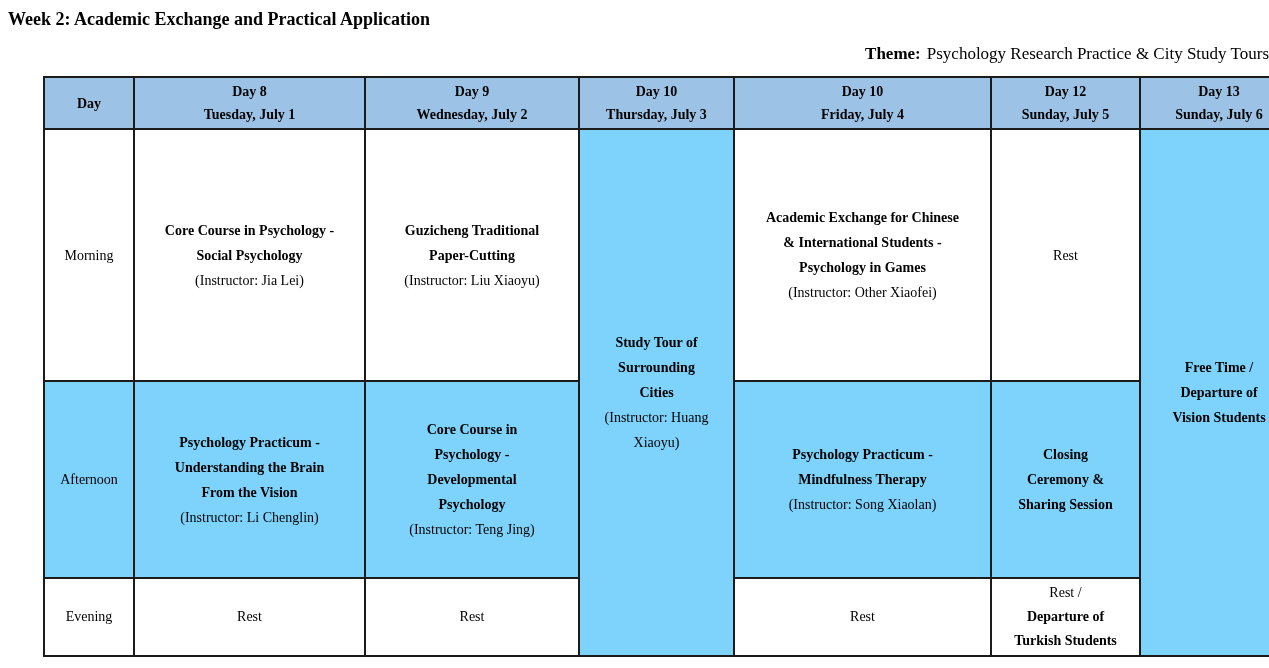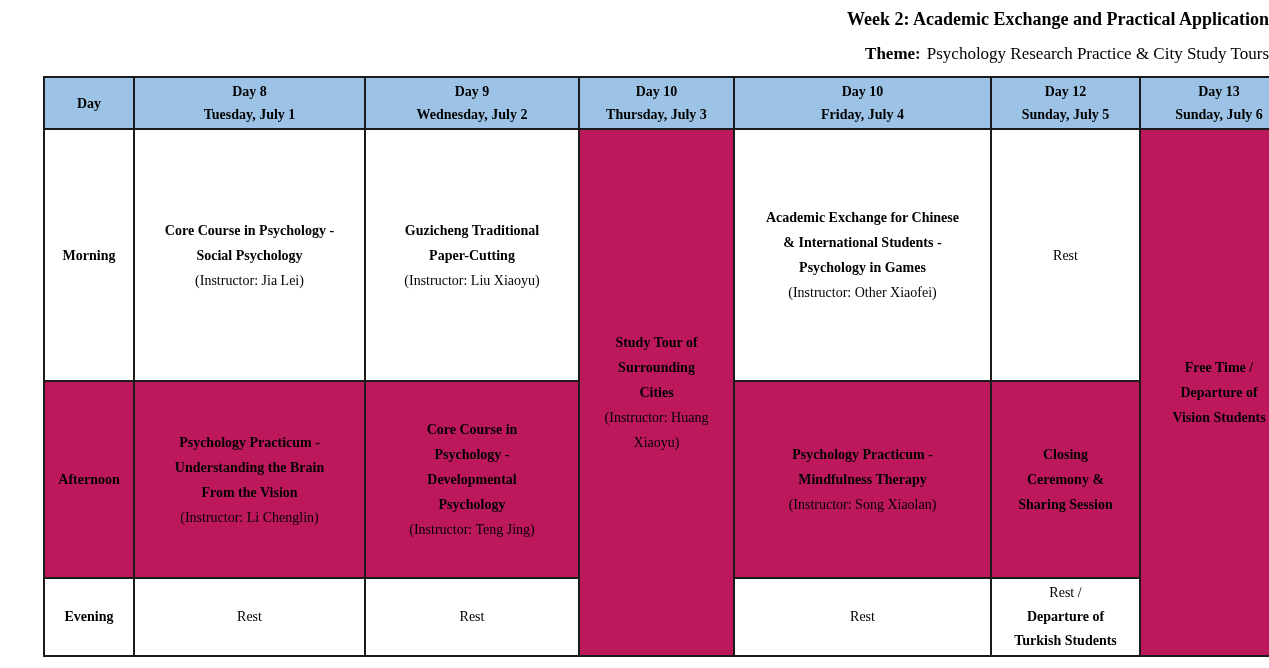--- a/index.html
+++ b/index.html
@@ -2,36 +2,36 @@
 <html><head>
 <meta charset="utf-8">
 <style>
   * { box-sizing: border-box; }
   html, body { margin: 0; padding: 0; background: #ffffff; }
   body {
     width: 1269px; height: 668px; overflow: hidden;
     font-family: "Liberation Serif", serif; color: #000;
   }
   .page { padding: 7px 0 0 7px; }
-  .doc-title { font-size: 18px; font-weight: 700; margin: 2px 0 0 1px; text-align: right; }
+  .doc-title { font-size: 18px; font-weight: 700; margin: 2px 0 0 1px; }
   .doc-theme { font-size: 17px; margin: 14px 0 12px 1px; text-align: right; }
   .doc-theme .lbl { font-weight: 700; margin-right: 6px; }
 
   table.schedule { border-collapse: collapse; table-layout: fixed; width: 1254px; margin-left: 36px; }
   .schedule td {
     border: 2px solid #1b1b1b;
     text-align: center; vertical-align: middle;
     padding: 2px 3px; font-size: 14px; line-height: 25px;
     overflow: hidden;
   }
   tr.hdr td { background: #9CC3E6; font-weight: 700; line-height: 23px; height: 50px; }
-  .bg-l { background: #be185d; }
+  .bg-l { background: #7dd3fc; }
   .bg-w { background: #ffffff; }
   .bold { font-weight: 700; }
-  .label-cell { font-weight: 700; }
+  .label-cell { font-weight: 400; }
   tr.r-morning { height: 252px; }
   tr.r-afternoon { height: 197px; }
   tr.r-evening { height: 74px; }
   tr.r-evening td { line-height: 24px; }
 </style>
 </head>
 <body>
 
 <div class="page">
 

